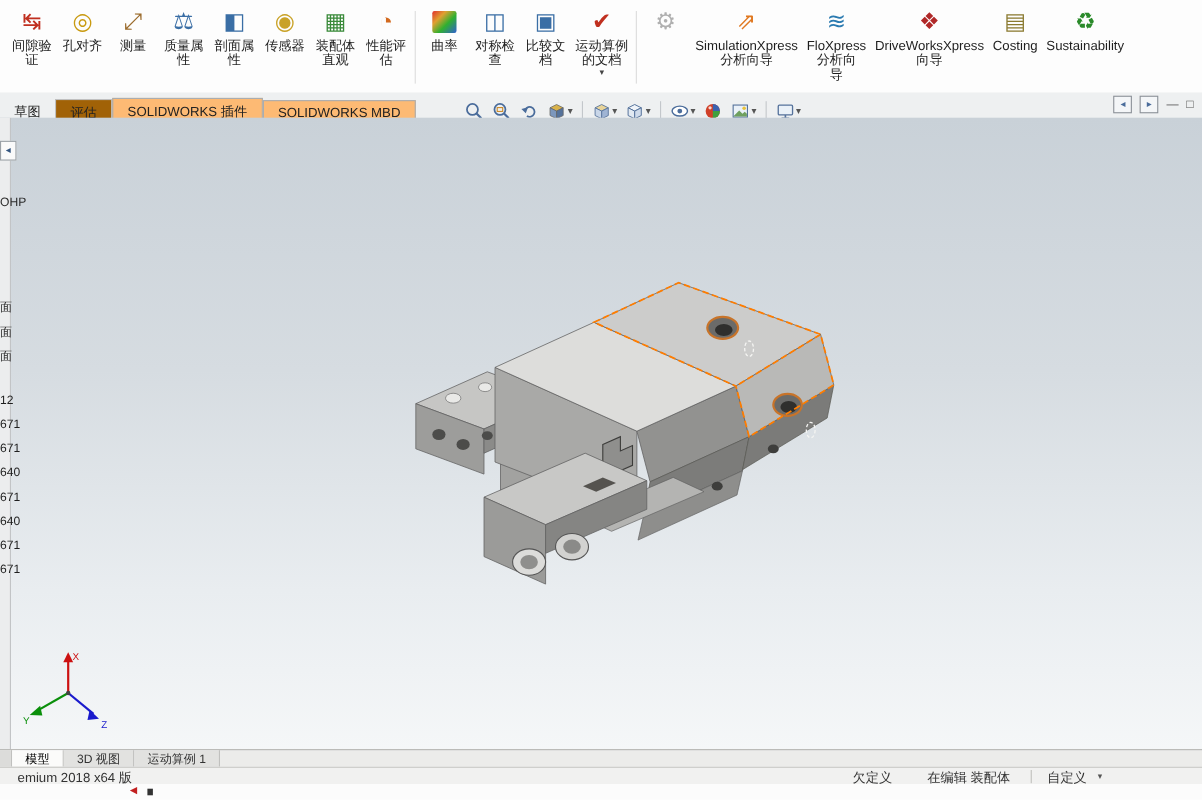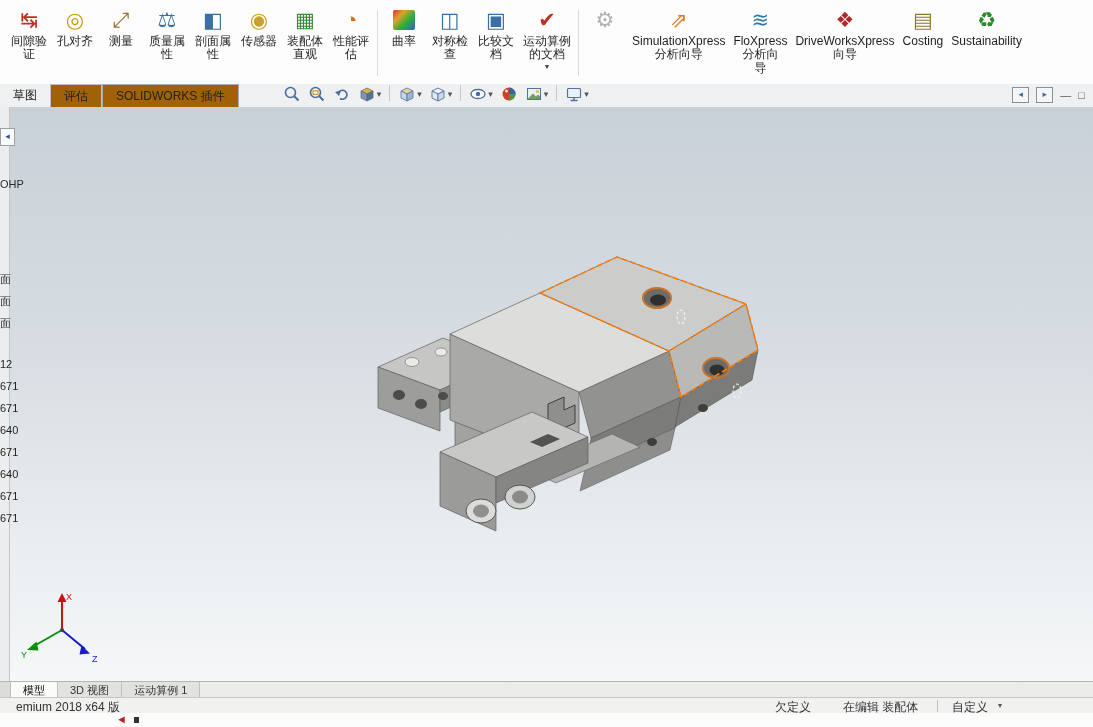--- a/index.html
+++ b/index.html
@@ -22,25 +22,25 @@
   .ricon{height:26px;font-size:21px;line-height:26px;display:block;text-align:center;}
   .ricon.rainbow{width:22px;height:20px;margin:3px auto;border-radius:2px;
     background:linear-gradient(135deg,#e03030 0%,#e0a030 30%,#30b030 60%,#3060d0 100%);}
   .rlabel{font-size:12px;line-height:1.12;text-align:center;white-space:pre-line;color:#1e1e1e;margin-top:2px;}
   .rbtn.disabled .rlabel{color:#b6b6b6;}
   .rcaret{font-size:7px;color:#444;margin-top:1px;line-height:7px;}
   .rsep{width:1px;background:#dcdcdc;margin:4px 3px 8px 3px;flex:0 0 auto;}
   
   .tabrow{
     position:absolute;top:84px;left:0;right:0;height:37px;background:#eef0f1;
-    border-bottom:1px solid #b9bdc1;display:flex;align-items:flex-start;box-sizing:border-box;
+    border-bottom:1px solid #b9bdc1;display:flex;align-items:center;box-sizing:border-box;
   }
   .tab{font-size:12px;padding:3px 13px 4px 13px;color:#222;flex:0 0 auto;}
   .tab.active{background:#a16207;border:1px solid #c0c0c0;border-bottom:1px solid #ffffff;margin-bottom:-1px;}
-  .tab.boxed{background:#a16207;border:1px solid #a9adb1;margin-bottom:0;}
+  .tab.boxed{background:#fdba74;border:1px solid #a9adb1;margin-bottom:0;}
   .vtoolbar{display:flex;align-items:center;gap:3px;margin:0 0 2px 42px;}
   .vtool{display:flex;align-items:center;padding:1px 2px;border-radius:2px;}
   .vtool svg{display:block;}
   .vcaret{font-size:9px;color:#555;margin-left:1px;}
   .vsep{width:1px;height:16px;background:#c3c7cb;margin:0 3px 2px 3px;}
   .panectrl{position:absolute;right:8px;top:3px;display:flex;align-items:center;gap:7px;}
   .pbox{border:1px solid #8a9096;background:#f4f6f8;width:15px;height:14px;font-size:9px;
     line-height:13px;text-align:center;color:#4a6c9b;display:block;}
   .pglyph{font-size:11px;color:#555;line-height:14px;}
   
@@ -169,20 +169,21 @@
   <div class="rbtn">
     <span class="ricon" style="color: rgb(42, 138, 42);">♻</span>
     <span class="rlabel">Sustainability</span>
   </div>
 </div>
 
 <div class="tabrow">
   <div class="tab">草图</div>
   <div class="tab active">评估</div>
   <div class="tab boxed">SOLIDWORKS 插件</div>
+  <div class="tab boxed">SOLIDWORKS MBD</div>
 
   <div class="vtoolbar">
     <div class="vtool">
       <svg width="18" height="18">
         <circle cx="7.5" cy="7.5" r="5" fill="none" stroke="#4a6c9b" stroke-width="1.6"></circle>
         <line x1="11" y1="11" x2="15.5" y2="15.5" stroke="#4a6c9b" stroke-width="2"></line>
       </svg>
     </div>
     <div class="vtool">
       <svg width="18" height="18">

